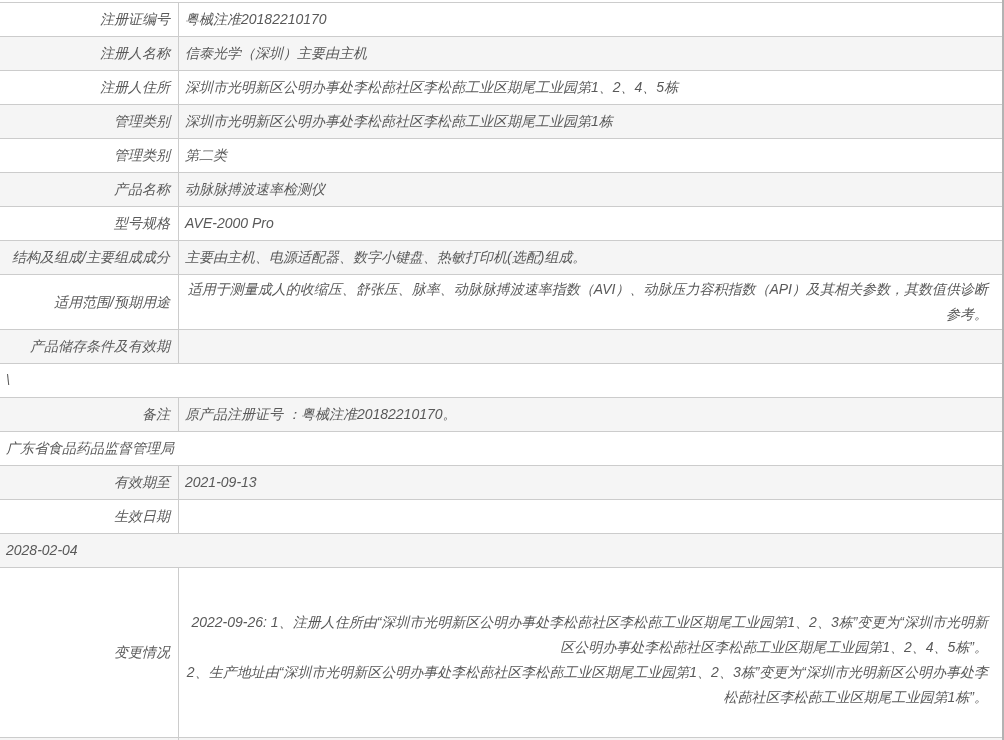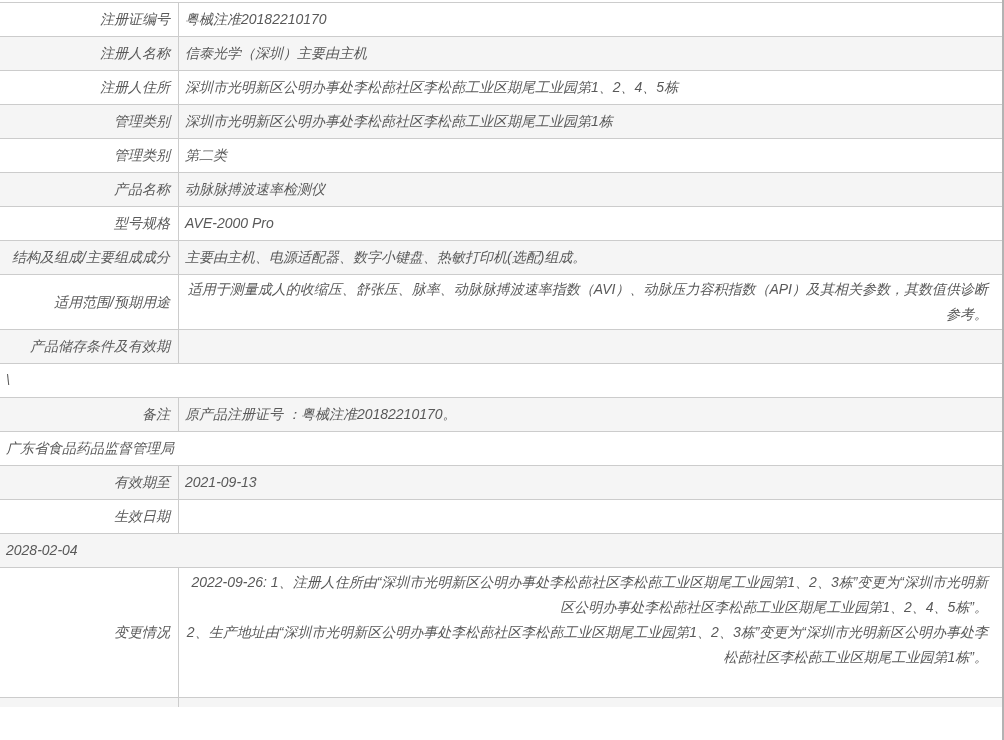--- a/index.html
+++ b/index.html
@@ -42,21 +42,21 @@
     flex: 1;
     min-width: 0;
     padding: 2px 14px 2px 6px;
     display: flex;
     align-items: center;
     line-height: 25px;
     white-space: pre-wrap;
     word-break: break-all;
     text-align: right;
   }
-  .row-change .cell-value { padding-bottom: 27px; }
+  .row-change .cell-value { padding-bottom: 27px; margin-top: 40px; }
   .row-partial {
     height: 9px;
     min-height: 0;
     border-bottom: none;
   }
   .edge-line {
     position: absolute;
     top: 0;
     right: 0;
     width: 2px;

